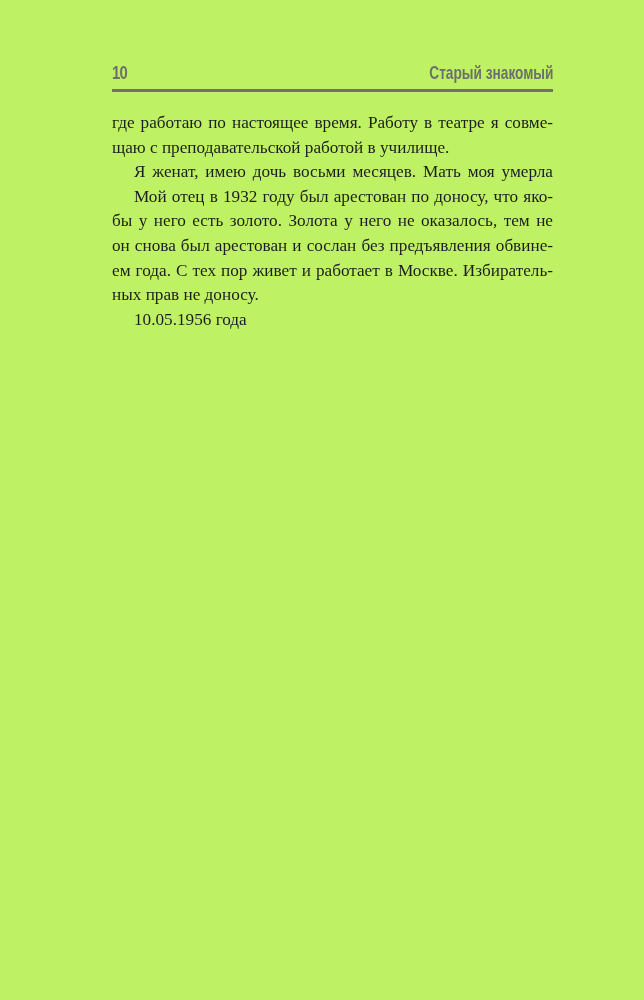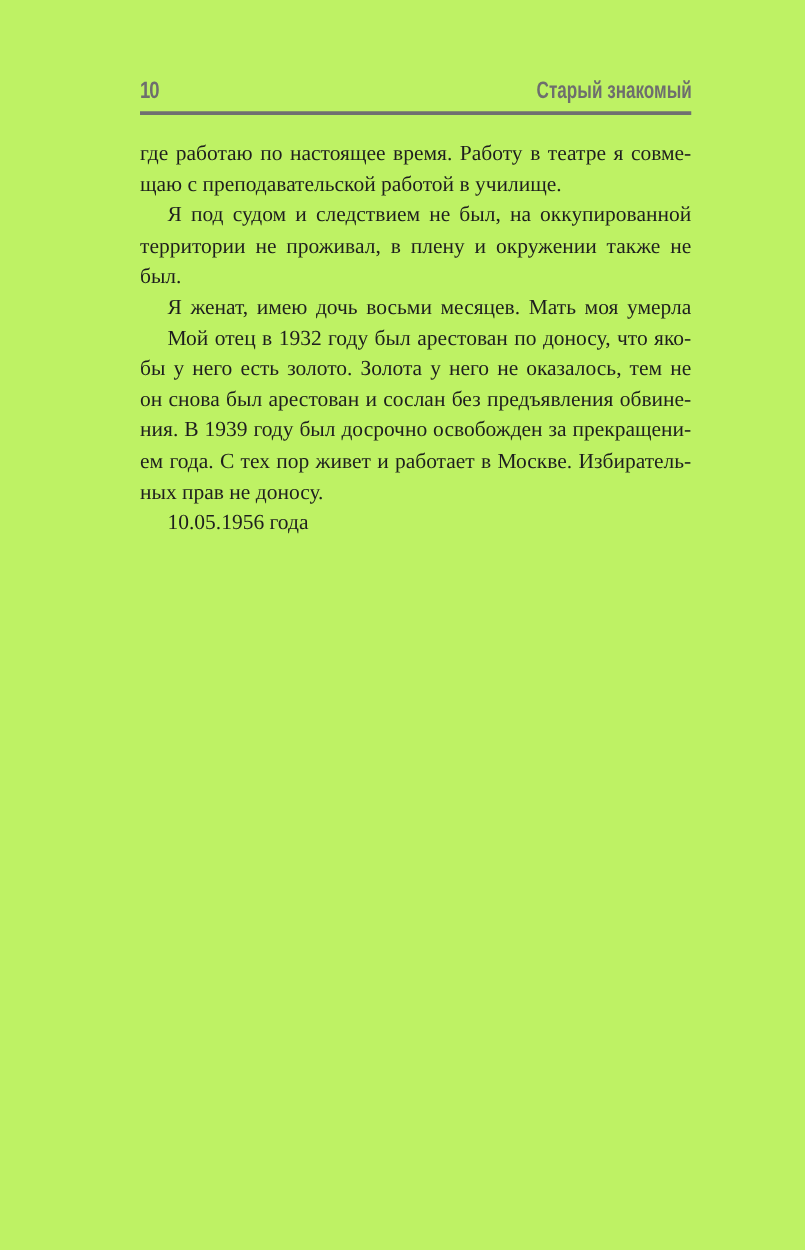--- a/index.html
+++ b/index.html
@@ -30,32 +30,26 @@
     <span class="chapter-title">Старый знакомый</span>
   </div>
   <div class="rule"></div>
 
   <div class="body-text">
     <div>
       <span class="line">где работаю по настоящее время. Работу в театре я совме-</span>
       <span class="line last">щаю с преподавательской работой в училище.</span>
     </div>
     <div>
-      <span class="line indent">Я под судом и следствием не был, на оккупированной</span>
-      <span class="line">территории не проживал, в плену и окружении также не</span>
-      <span class="line last">был.</span>
-    </div>
-    <div>
       <span class="line indent">Я женат, имею дочь восьми месяцев. Мать моя умерла</span>
     </div>
     <div>
       <span class="line indent">Мой отец в 1932 году был арестован по доносу, что яко-</span>
       <span class="line">бы у него есть золото. Золота у него не оказалось, тем не</span>
       <span class="line">он снова был арестован и сослан без предъявления обвине-</span>
-      <span class="line">ния. В 1939 году был досрочно освобожден за прекращени-</span>
       <span class="line">ем года. С тех пор живет и работает в Москве. Избиратель-</span>
       <span class="line last">ных прав не доносу.</span>
     </div>
     <div>
       <span class="line indent last">10.05.1956 года</span>
     </div>
   </div>
 </div>
 
 </body></html>

